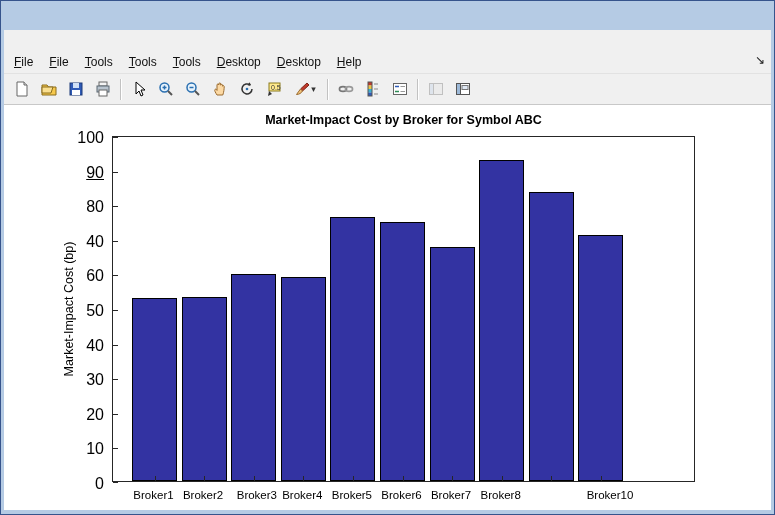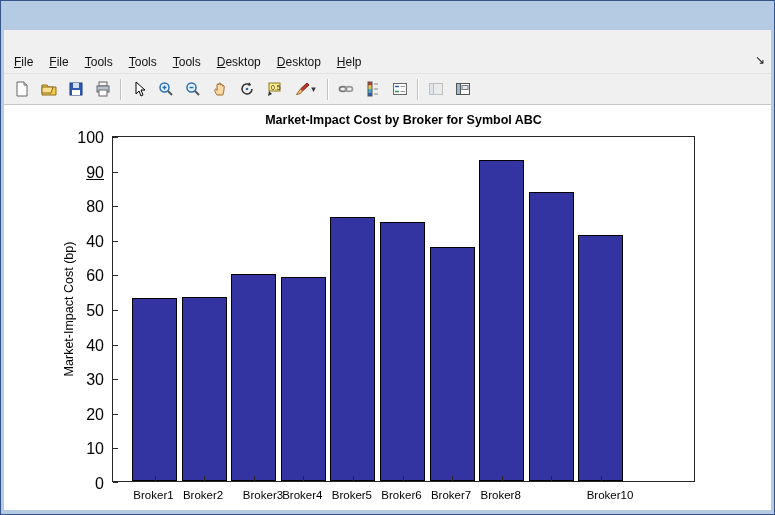--- a/index.html
+++ b/index.html
@@ -272,21 +272,21 @@
         <div class="ytick-label" style="top: 266.2px; left: 66px;">30</div>
         <div class="ytick-label" style="top: 231.6px; left: 66px;">40</div>
         <div class="ytick-label" style="top: 197px; left: 66px;">50</div>
         <div class="ytick-label" style="top: 162.4px; left: 66px;">60</div>
         <div class="ytick-label" style="top: 127.8px; left: 66px;">40</div>
         <div class="ytick-label" style="top: 93.2px; left: 66px;">80</div>
         <div class="ytick-label" style="top: 58.6px; left: 66px; text-decoration: underline;">90</div>
         <div class="ytick-label" style="top: 24px; left: 66px;">100</div>
         <div class="xtick-label" style="left: 109.5px; top: 384px;">Broker1</div>
         <div class="xtick-label" style="left: 159.1px; top: 384px;">Broker2</div>
-        <div class="xtick-label" style="left: 219px; top: 384px;">Broker3</div>
+        <div class="xtick-label" style="left: 193px; top: 384px; text-align: right;">Broker3</div>
         <div class="xtick-label" style="left: 258.3px; top: 384px;">Broker4</div>
         <div class="xtick-label" style="left: 307.9px; top: 384px;">Broker5</div>
         <div class="xtick-label" style="left: 357.5px; top: 384px;">Broker6</div>
         <div class="xtick-label" style="left: 407.1px; top: 384px;">Broker7</div>
         <div class="xtick-label" style="left: 456.7px; top: 384px;">Broker8</div>
         <div class="xtick-label" style="left: 506.3px; top: 384px; margin-top: 42px;">Broker9</div>
         <div class="xtick-label" style="left: 566px; top: 384px;">Broker10</div>
       </div>
 
   </div>

